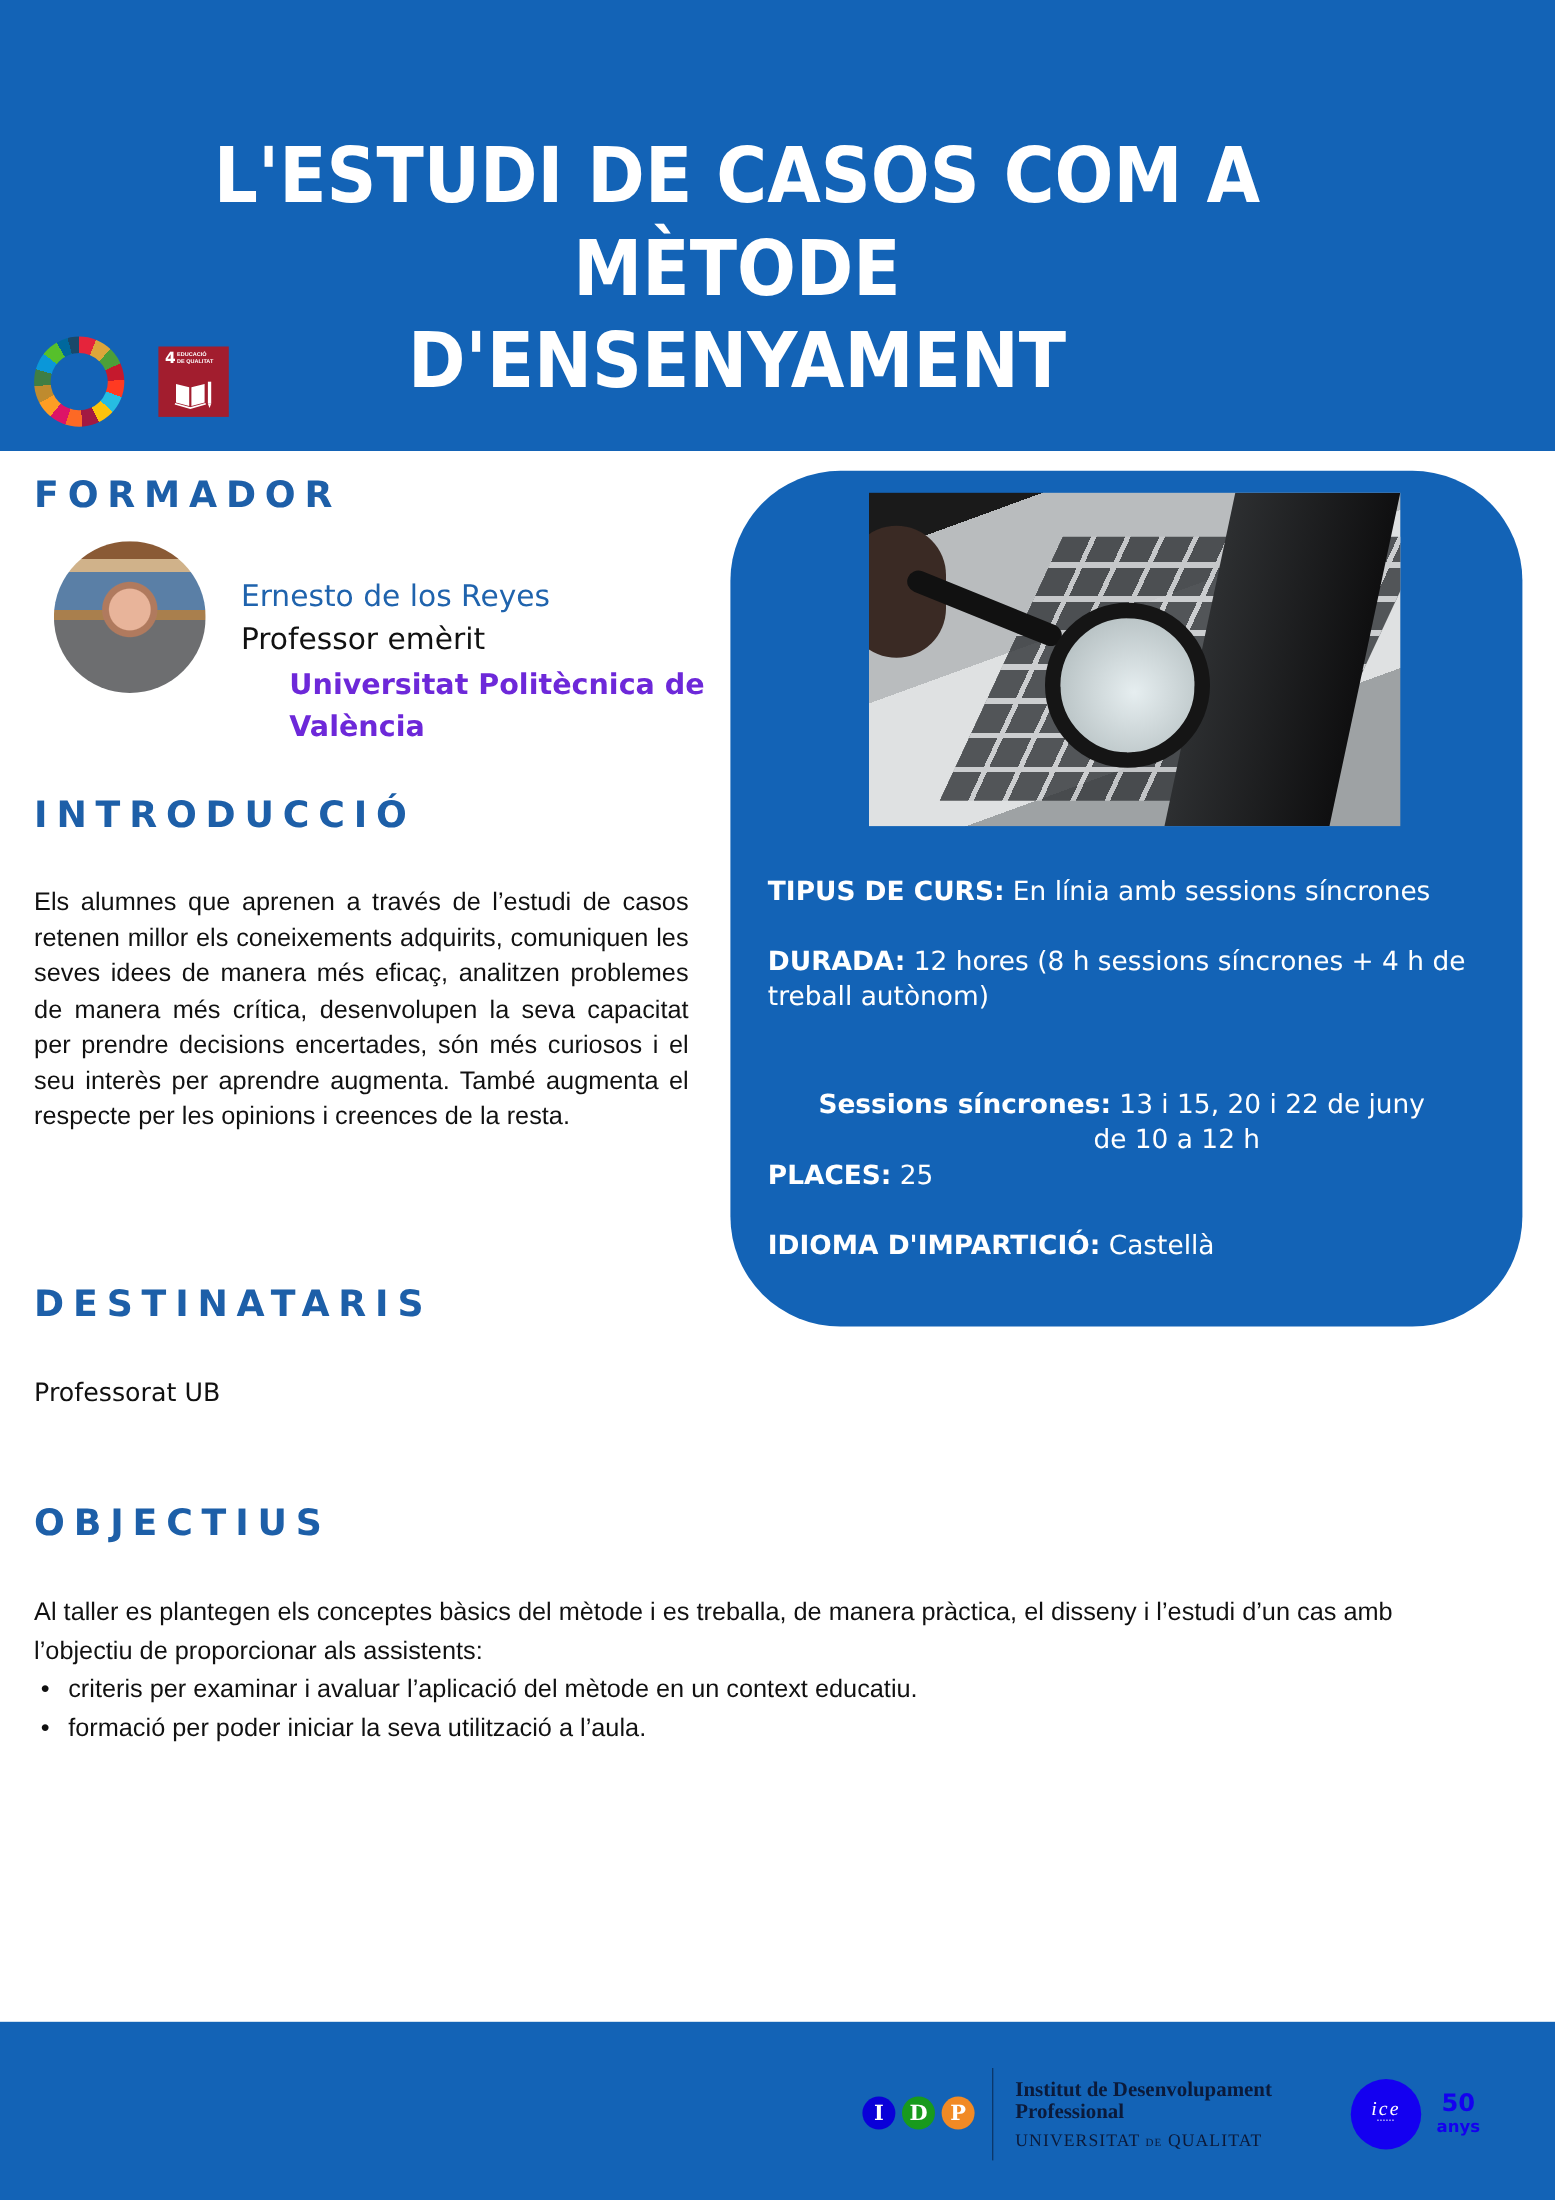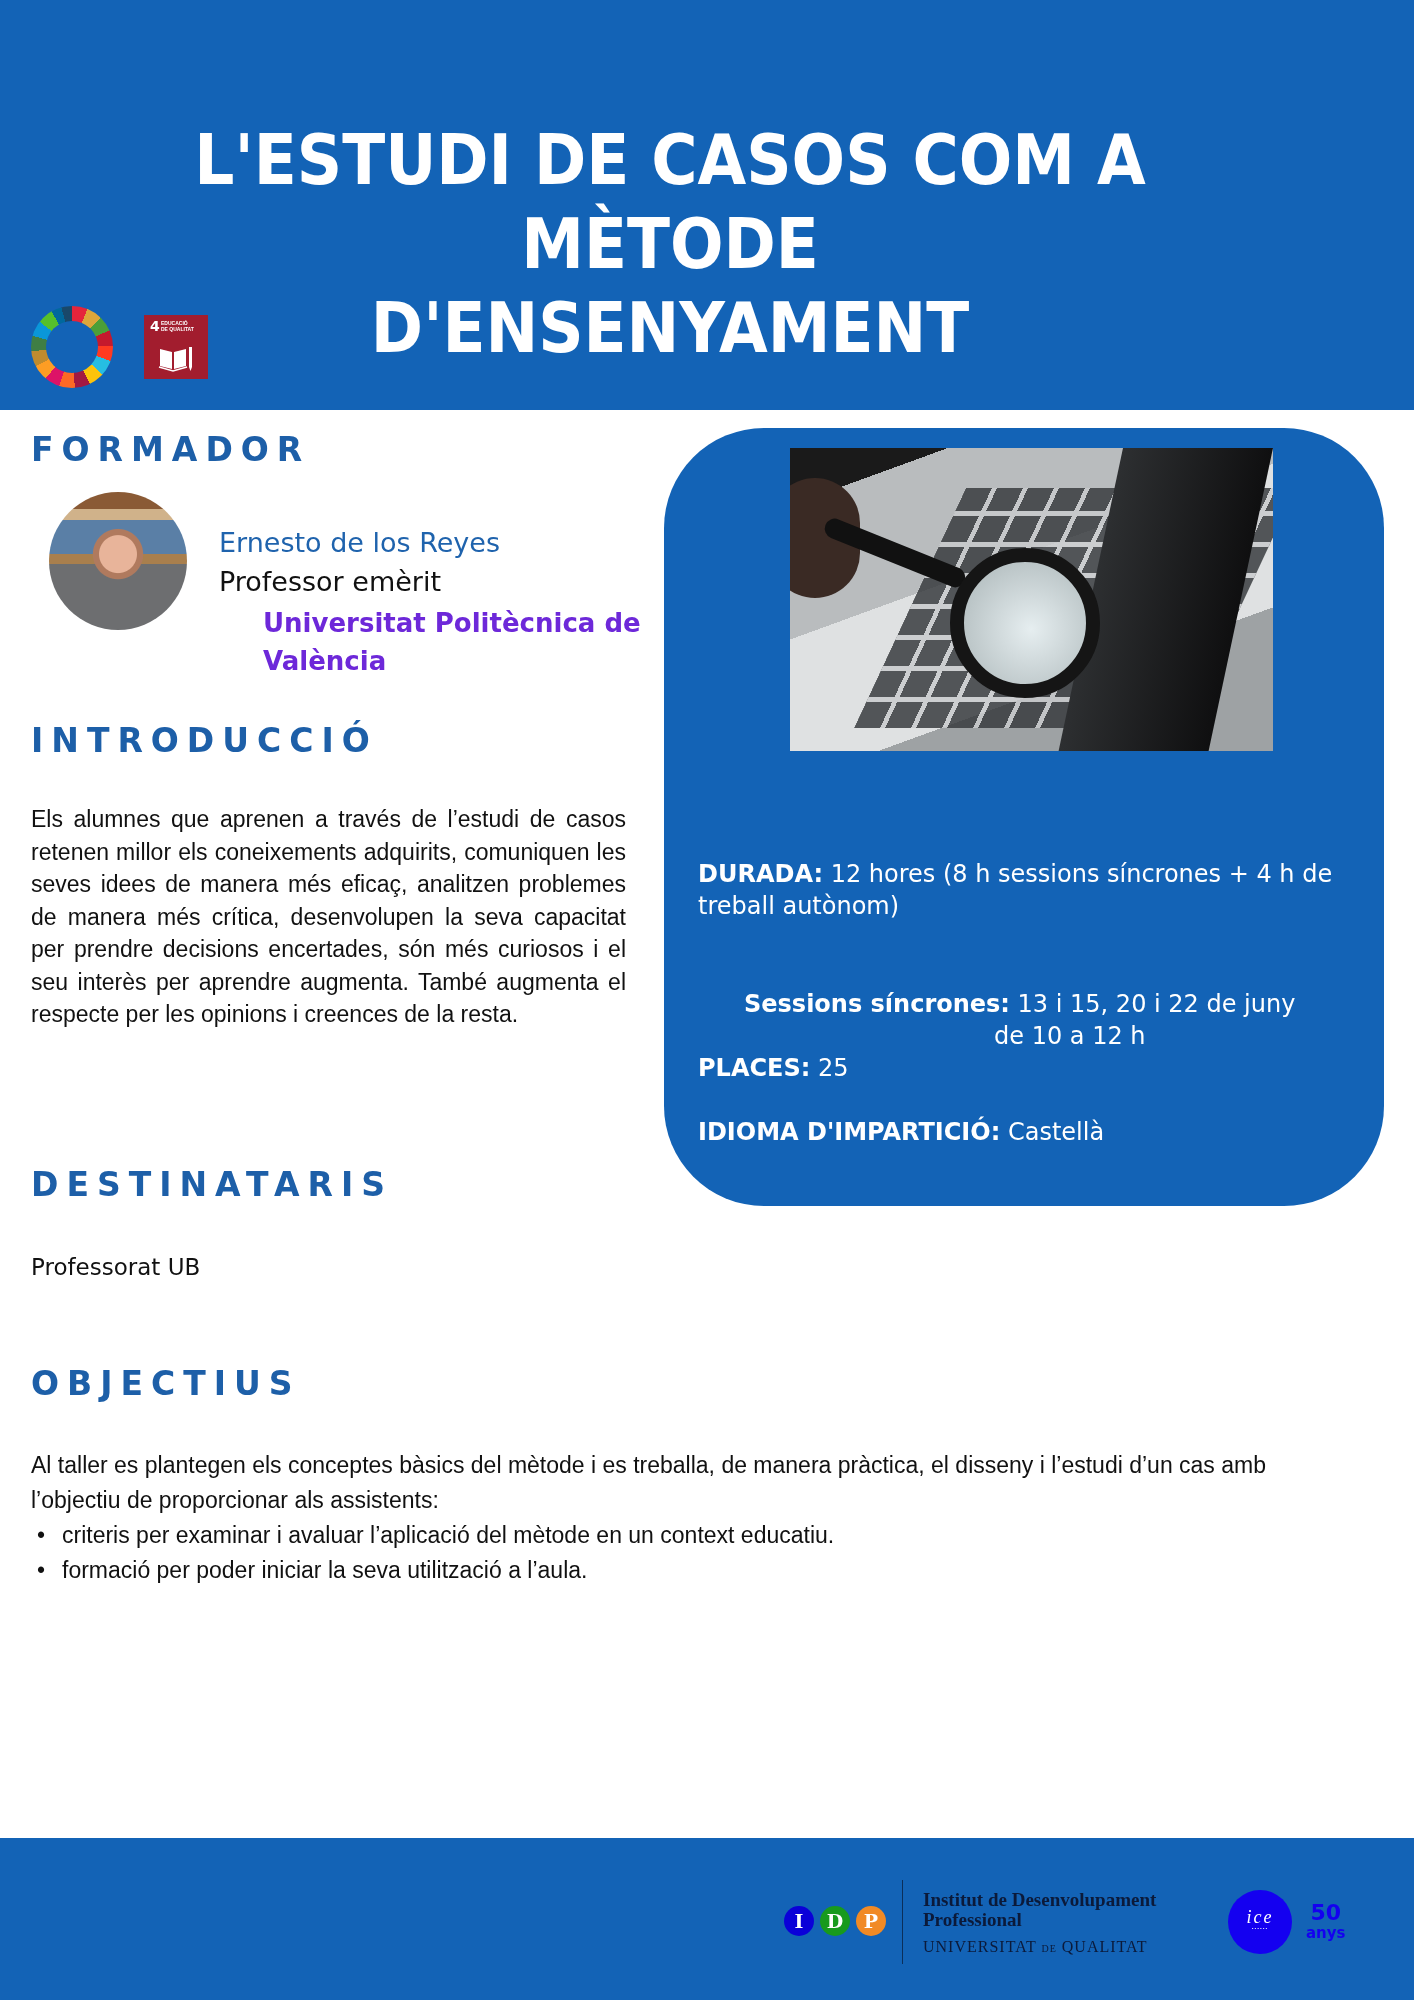--- a/index.html
+++ b/index.html
@@ -122,20 +122,23 @@
 
 <div class="card">
   <div class="photo" title="magnifying-glass-over-laptop-keyboard">
     <div class="keys"></div>
     <div class="lid"></div>
     <div class="hand"></div>
     <div class="handle"></div>
     <div class="lens"></div>
   </div>
 
+  <div class="info info-tipus">
+    <b>TIPUS DE CURS:</b><span> En línia amb sessions síncrones</span>
+  </div>
   <div class="info info-durada">
     <b>DURADA:</b><span> 12 hores (8 h sessions síncrones + 4 h de treball autònom)</span>
   </div>
   <div class="info info-sess">
     <b>Sessions síncrones:</b><span> 13 i 15, 20 i 22 de juny</span>
   </div>
   <div class="info info-sess2">de 10 a 12 h</div>
   <div class="info info-places">
     <b>PLACES:</b><span> 25</span>
   </div>

